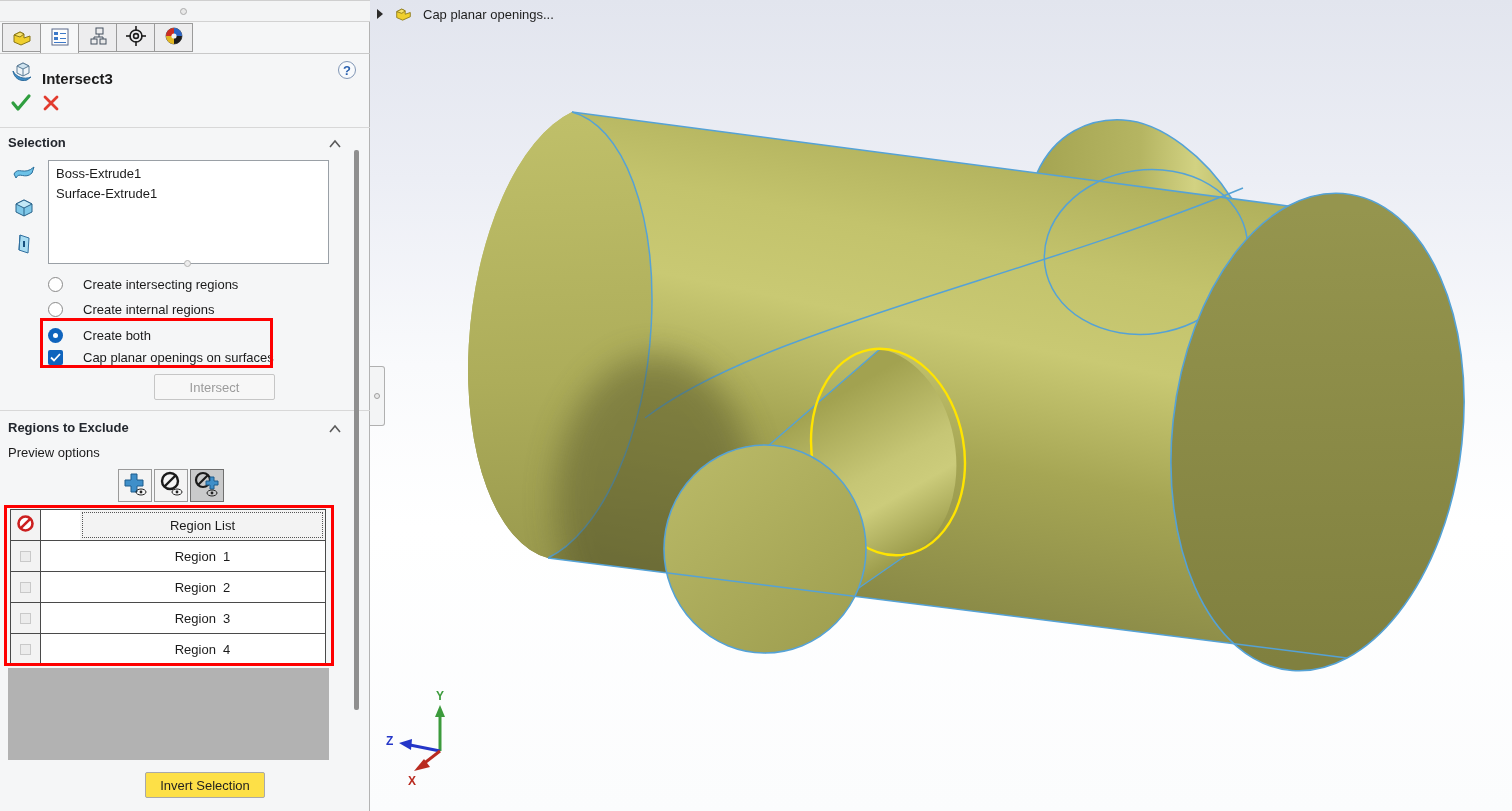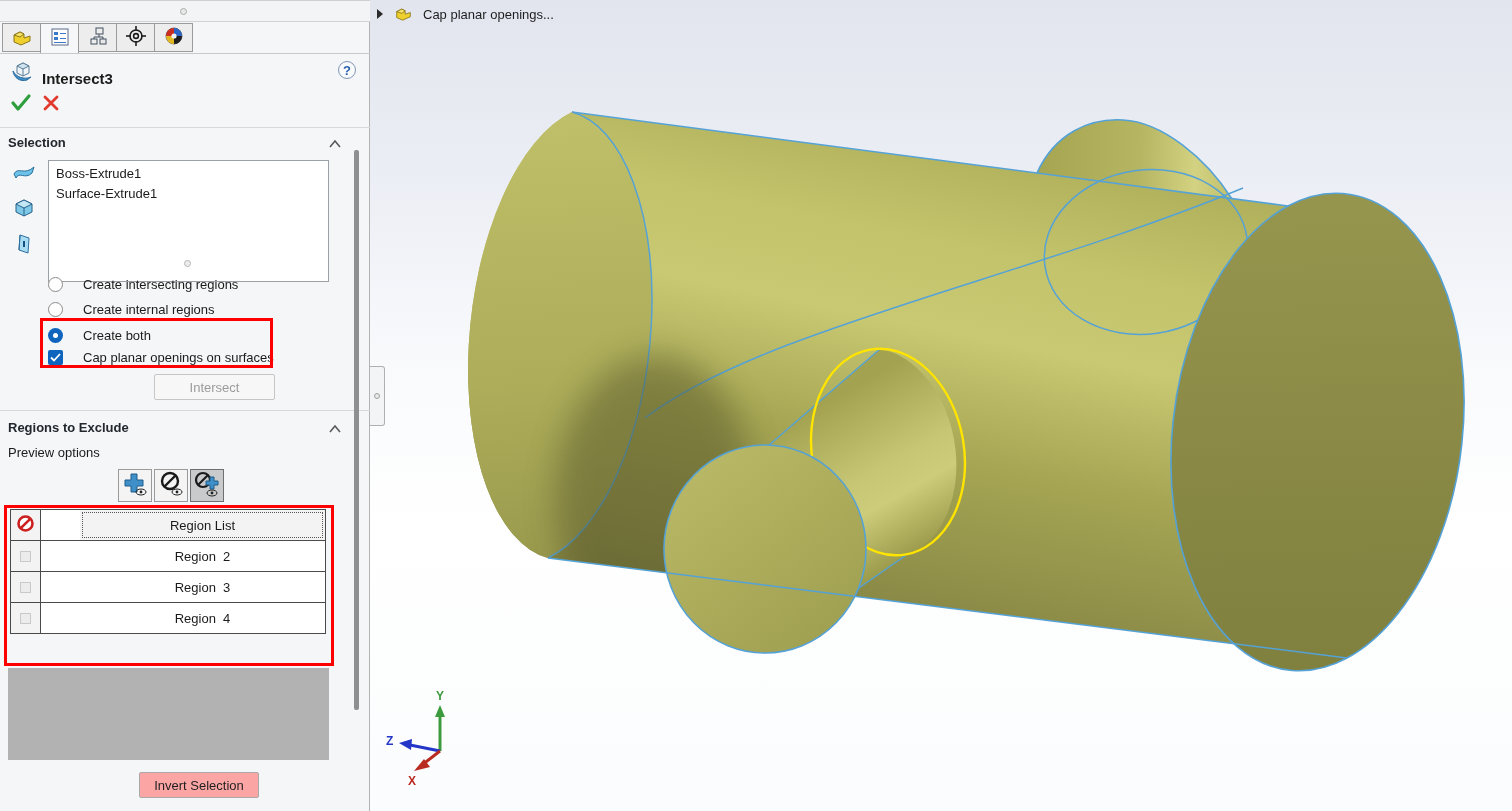--- a/index.html
+++ b/index.html
@@ -23,40 +23,40 @@
   .pm-title{font-size:15px;font-weight:bold;color:#1c1c1c;margin-left:8px;}
   .help{position:absolute;left:338px;top:61px;width:18px;height:18px;border-radius:50%;
     border:1px solid #8196b5;color:#2b62b0;background:#f8fafc;font-size:13px;font-weight:bold;
     display:flex;align-items:center;justify-content:center;box-sizing:border-box;}
   .okrow{position:absolute;left:10px;top:93px;display:flex;gap:10px;}
   .divider{position:absolute;left:0;width:370px;height:1px;background:#d8d8d8;}
   .sec-head{position:absolute;left:8px;font-size:13px;font-weight:bold;color:#23272e;}
   .chevron{position:absolute;left:328px;width:14px;height:10px;}
 
   .sel-icon{position:absolute;left:12px;width:24px;height:24px;}
-  .listbox{position:absolute;left:48px;top:160px;width:281px;height:122px;background:#fff;
+  .listbox{position:absolute;left:48px;top:160px;width:281px;height:104px;background:#fff;
     border:1px solid #9aa0a6;box-sizing:border-box;padding:3px 7px;font-size:13px;color:#1b1b1b;
     line-height:20px;}
   .grip-dot2{position:absolute;left:184px;top:260px;width:7px;height:7px;border-radius:50%;
     background:#ededed;border:1px solid #b5b5b5;box-sizing:border-box;}
 
   .optrow{position:absolute;left:48px;height:18px;display:flex;align-items:center;font-size:13px;color:#1b1b1b;}
   .optrow .lbl{margin-left:20px;white-space:nowrap;}
   .radio{width:15px;height:15px;border-radius:50%;border:1px solid #8a8a8a;background:#fff;box-sizing:border-box;flex:none;}
   .radio.sel{border:none;background:#0f64bd;position:relative;}
   .radio.sel::after{content:"";position:absolute;left:5px;top:5px;width:5px;height:5px;border-radius:50%;background:#fff;}
   .chk{width:15px;height:15px;background:#0f64bd;border-radius:2px;flex:none;display:flex;align-items:center;justify-content:center;}
 
   .ann-box{position:absolute;border:3px solid #fe0000;box-sizing:border-box;}
 
   .btn{position:absolute;font-size:13px;border-radius:2px;text-align:center;
     display:flex;align-items:center;justify-content:center;box-sizing:border-box;margin-left:33px;}
   .btn-intersect{left:121px;top:374px;width:121px;height:26px;background:#f7f7f7;
     border:1px solid #c6c6c6;color:#9b9b9b;}
-  .btn-invert{left:106px;top:772px;width:120px;height:26px;background:#fca5a5;
+  .btn-invert{left:112px;top:772px;width:120px;height:26px;background:#fde047;
     border:1px solid #a9a9a9;color:#1f1f1f;}
 
   .plabel{position:absolute;left:8px;font-size:13px;color:#1b1b1b;}
   .pbtn{position:absolute;top:469px;width:34px;height:33px;background:#f4f4f4;border:1px solid #9a9a9a;
     box-sizing:border-box;display:flex;align-items:center;justify-content:center;}
   .pbtn.pressed{background:#c9cacb;border-color:#6f6f6f;}
 
   .rtable{position:absolute;left:10px;top:509px;width:316px;border:1px solid #4a4a4a;box-sizing:border-box;background:#fff;}
   .trow{display:flex;height:30px;border-bottom:1px solid #4a4a4a;gap:39px;}
   .trow:last-child{border-bottom:none;}
@@ -279,20 +279,26 @@
               <line x1="3.8" y1="13.2" x2="13.2" y2="3.8" stroke="#cc1f1f" stroke-width="2.6"></line>
             </svg>
           </span>
         </div>
         <div class="tc2 hdr">Region List</div>
       </div>
       <div class="trow">
         <div class="tc1">
             <span class="minibox"></span>
           </div>
+        <div class="tc2">Region  1</div>
+      </div>
+      <div class="trow">
+        <div class="tc1">
+            <span class="minibox"></span>
+          </div>
         <div class="tc2">Region  2</div>
       </div>
       <div class="trow">
         <div class="tc1">
             <span class="minibox"></span>
           </div>
         <div class="tc2">Region  3</div>
       </div>
       <div class="trow">
         <div class="tc1">

